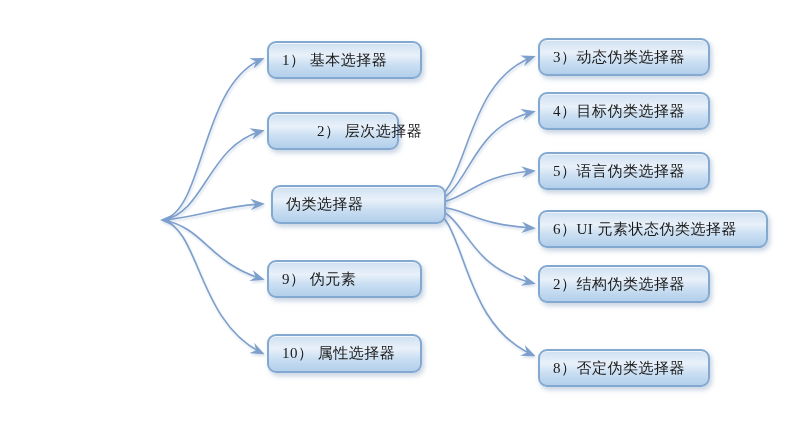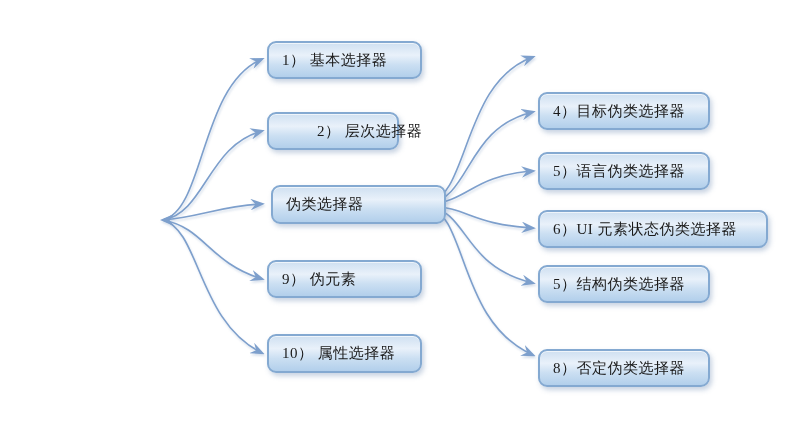--- a/index.html
+++ b/index.html
@@ -66,19 +66,20 @@
     <path class="back-arrow" d="M440,199 L426,205 L440,211 L435.5,205 Z"></path>
   </svg>
 
 
   <div class="node" style="left:267px;top:41px;width:155px;height:38px;">1） 基本选择器</div>
   <div class="node" style="left:267px;top:112px;width:132px;height:38px;padding-left:48px;">2） 层次选择器</div>
   <div class="node" style="left:271px;top:185px;width:175px;height:39px;">伪类选择器</div>
   <div class="node" style="left:267px;top:260px;width:155px;height:38px;">9） 伪元素</div>
   <div class="node" style="left:267px;top:334px;width:155px;height:39px;">10） 属性选择器</div>
 
+  <div class="node" style="left:538px;top:38px;width:172px;height:38px;">3）动态伪类选择器</div>
   <div class="node" style="left:538px;top:92px;width:172px;height:38px;">4）目标伪类选择器</div>
   <div class="node" style="left:538px;top:152px;width:172px;height:38px;">5）语言伪类选择器</div>
   <div class="node" style="left:538px;top:210px;width:230px;height:38px;">6）UI 元素状态伪类选择器</div>
-  <div class="node" style="left:538px;top:265px;width:172px;height:38px;">5）结构伪类选择器</div>
+  <div class="node" style="left:538px;top:265px;width:172px;height:38px;">2）结构伪类选择器</div>
   <div class="node" style="left:538px;top:349px;width:172px;height:38px;">8）否定伪类选择器</div>
 
 </div>
 
 </body></html>

